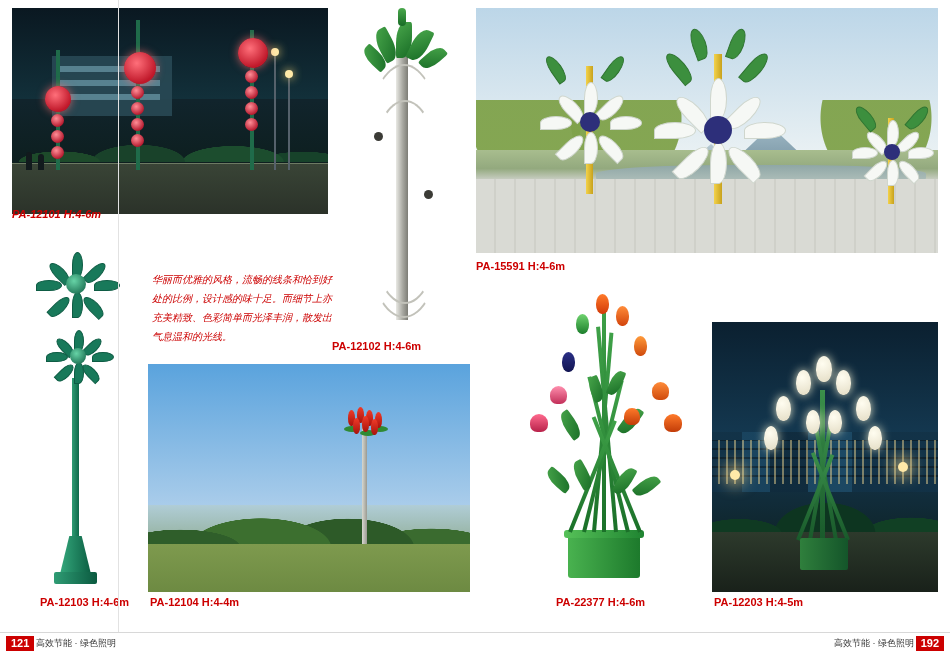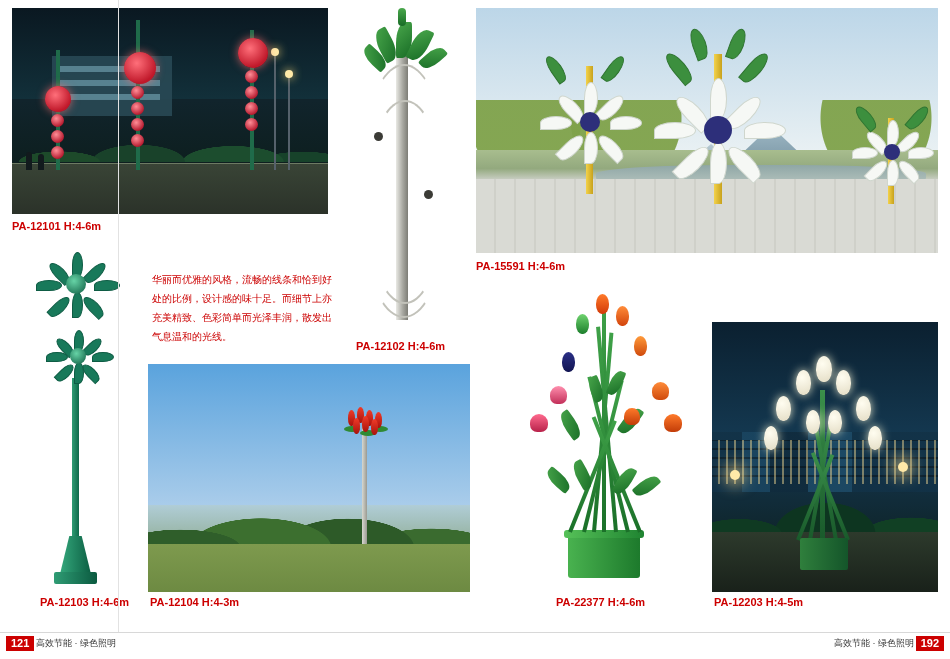--- a/index.html
+++ b/index.html
@@ -41,20 +41,21 @@
     position:absolute;top:0;bottom:26px;left:118px;width:1px;background:#e2e2e2;
   }
 
   
   .desc{
     position:absolute;
     color:#cc0000;
     font-size:10px;
     line-height:19px;
     width:180px;
+    font-style:italic;
   }
 
   
   #photo-12101{left:12px;top:8px;width:316px;height:206px;
     background:linear-gradient(#0b1a22 0%,#11242c 45%,#0a1a14 100%);}
   #photo-12101 .sky{position:absolute;left:0;top:0;width:100%;height:44%;
     background:linear-gradient(#0a1821,#12303a);}
   #photo-12101 .bldg{position:absolute;left:40px;top:48px;width:120px;height:60px;
     background:#2a4b57;opacity:.85;}
   #photo-12101 .bldg:after{content:"";position:absolute;left:8px;top:10px;width:100px;height:6px;
@@ -206,21 +207,21 @@
     <div class="fpole" style="left:238px;height:140px;"></div>
     <div class="fball" style="left:226px;top:30px;width:30px;height:30px;"></div>
     <div class="fdisc" style="left:233px;top:62px;"></div>
     <div class="fdisc" style="left:233px;top:78px;"></div>
     <div class="fdisc" style="left:233px;top:94px;"></div>
     <div class="fdisc" style="left:233px;top:110px;"></div>
 
     <div class="ped" style="left:14px;"></div>
     <div class="ped" style="left:26px;height:16px;"></div>
   </div>
-  <div class="caption" style="left:12px;top:220px;">PA-12101 H:4-6m</div>
+  <div class="caption" style="left:12px;top:208px;font-style:italic;">PA-12101 H:4-6m</div>
 
   <div class="desc" style="left:152px;top:270px;">华丽而优雅的风格，流畅的线条和恰到好处的比例，设计感的味十足。而细节上亦充美精致、色彩简单而光泽丰润，散发出气息温和的光线。</div>
 
   <div class="illus" id="illus-12103">
     <div class="pole"></div>
     <div class="base"></div>
     <div class="foot"></div>
 
     <div class="pinwheel" style="left:30px;top:14px;width:60px;height:60px;">
       <div class="pw-pet" style="left:26px;top:-2px;width:9px;height:24px;transform:rotate(0deg);background:#18795a;border-color:#0e5c44;"></div>
@@ -255,21 +256,21 @@
 
     <div class="leafg" style="left:40px;top:24px;width:16px;height:34px;transform:rotate(-28deg);"></div>
     <div class="leafg" style="left:58px;top:18px;width:16px;height:36px;"></div>
     <div class="leafg" style="left:74px;top:24px;width:16px;height:34px;transform:rotate(26deg);"></div>
     <div class="leafg" style="left:30px;top:40px;width:14px;height:28px;transform:rotate(-48deg);"></div>
     <div class="leafg" style="left:88px;top:40px;width:14px;height:28px;transform:rotate(48deg);"></div>
     <div style="position:absolute;left:60px;top:4px;width:8px;height:18px;background:linear-gradient(#4aa84c,#176b25);border-radius:4px;"></div>
     <div style="position:absolute;left:36px;top:128px;width:9px;height:9px;border-radius:50%;background:#3b3b36;"></div>
     <div style="position:absolute;left:86px;top:186px;width:9px;height:9px;border-radius:50%;background:#3b3b36;"></div>
   </div>
-  <div class="caption" style="left:356px;top:340px;">PA-12102 H:4-6m</div>
+  <div class="caption" style="left:332px;top:340px;">PA-12102 H:4-6m</div>
 
   <div class="photo" id="photo-12201">
     <div class="p-sky"></div>
     <div class="willow" style="left:-10px;"></div>
     <div class="willow" style="left:90px;"></div>
     <div class="willow" style="left:340px;"></div>
     <div class="dome2"></div>
     <div class="dome"></div>
     <div class="ground"></div>
     <div class="water"></div>
@@ -338,21 +339,21 @@
       <i style="left:4px;top:0;"></i>
         <i style="left:13px;top:-3px;"></i>
         <i style="left:22px;top:0;"></i>
         <i style="left:31px;top:2px;"></i>
       <i style="left:9px;top:8px;"></i>
         <i style="left:18px;top:6px;"></i>
         <i style="left:27px;top:9px;"></i>
     </div>
 
   </div>
-  <div class="caption" style="left:150px;top:596px;">PA-12104 H:4-3m</div>
+  <div class="caption" style="left:150px;top:596px;">PA-12104 H:4-4m</div>
 
   <div class="illus" id="illus-12202">
     <div class="pot"></div>
     <div class="pot-rim"></div>
 
     <div class="stem" style="left:96px;height:230px;"></div>
     <div class="stem" style="left:86px;height:200px;transform:rotate(5deg);transform-origin:bottom;"></div>
     <div class="stem" style="left:108px;height:206px;transform:rotate(-5deg);transform-origin:bottom;"></div>
     <div class="stem" style="left:76px;height:156px;transform:rotate(14deg);transform-origin:bottom;"></div>
     <div class="stem" style="left:120px;height:160px;transform:rotate(-14deg);transform-origin:bottom;"></div>

